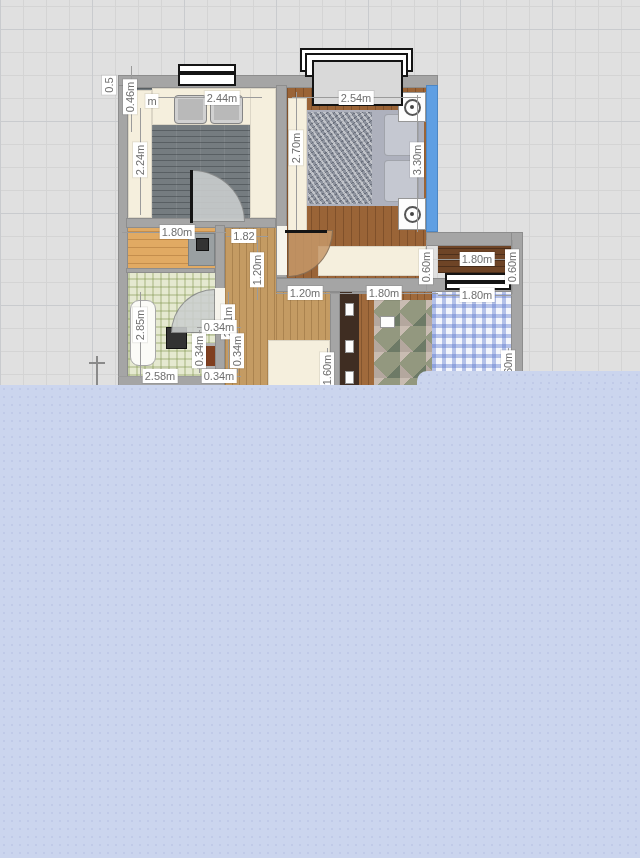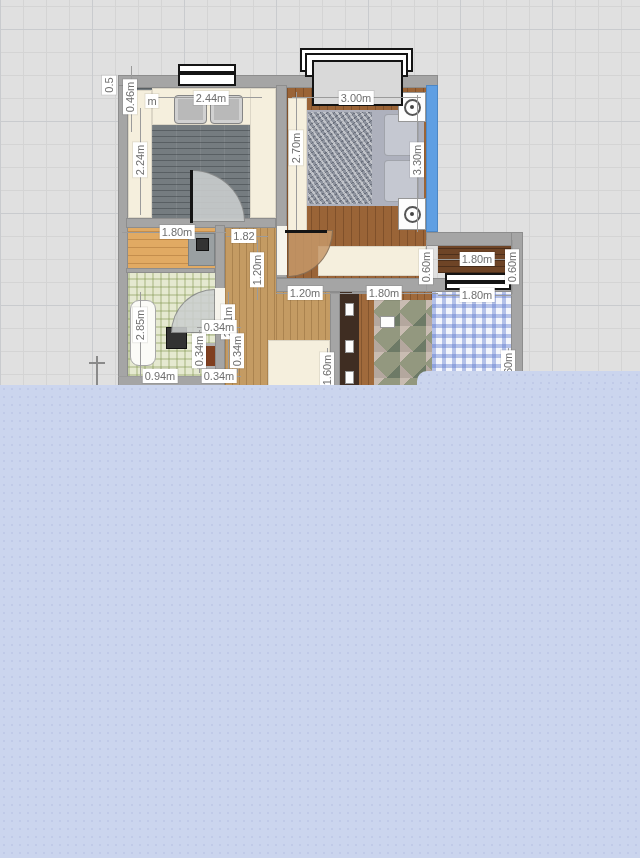--- a/index.html
+++ b/index.html
@@ -162,36 +162,36 @@
     <div class="dline" style="left: 197px; top: 327px; width: 44px; height: 1px;"></div>
     <div class="dline" style="left: 199px; top: 330px; width: 1px; height: 43px;"></div>
     <div class="dline" style="left: 237px; top: 330px; width: 1px; height: 43px;"></div>
     <div class="dline" style="left: 197px; top: 376px; width: 44px; height: 1px;"></div>
     <div class="dline" style="left: 118px; top: 376px; width: 79px; height: 1px;"></div>
     <div class="dline" style="left: 327px; top: 348px; width: 1px; height: 38px;"></div>
     <div class="dline" style="left: 508px; top: 348px; width: 1px; height: 38px;"></div>
     <div class="dim rot" style="left: 109px; top: 85px;">0.5</div>
     <div class="dim rot" style="left: 130px; top: 97px;">0.46m</div>
     <div class="dim" style="left: 152px; top: 101px;">m</div>
-    <div class="dim" style="left: 211px; top: 98px;">2.44m</div>
-    <div class="dim" style="left: 356px; top: 98px;">3.00m</div>
+    <div class="dim" style="left: 222px; top: 98px;">2.44m</div>
+    <div class="dim" style="left: 356px; top: 98px;">2.54m</div>
     <div class="dim rot" style="left: 140px; top: 160px;">2.24m</div>
     <div class="dim rot" style="left: 296px; top: 148px;">2.70m</div>
     <div class="dim rot" style="left: 417px; top: 160px;">3.30m</div>
     <div class="dim" style="left: 177px; top: 232px;">1.80m</div>
     <div class="dim" style="left: 244px; top: 236px;">1.82</div>
     <div class="dim rot" style="left: 257px; top: 270px;">1.20m</div>
     <div class="dim rot" style="left: 228px; top: 322px;">2.51m</div>
     <div class="dim rot" style="left: 140px; top: 325px;">2.85m</div>
     <div class="dim" style="left: 305px; top: 293px;">1.20m</div>
     <div class="dim" style="left: 384px; top: 293px;">1.80m</div>
     <div class="dim rot" style="left: 426px; top: 267px;">0.60m</div>
     <div class="dim" style="left: 477px; top: 259px;">1.80m</div>
     <div class="dim rot" style="left: 512px; top: 267px;">0.60m</div>
     <div class="dim" style="left: 477px; top: 295px;">1.80m</div>
     <div class="dim" style="left: 219px; top: 327px;">0.34m</div>
     <div class="dim rot" style="left: 199px; top: 351px;">0.34m</div>
     <div class="dim rot" style="left: 237px; top: 351px;">0.34m</div>
     <div class="dim" style="left: 219px; top: 376px;">0.34m</div>
-    <div class="dim" style="left: 160px; top: 376px;">0.94m</div>
+    <div class="dim" style="left: 160px; top: 376px;">2.58m</div>
     <div class="dim rot" style="left: 327px; top: 370px;">1.60m</div>
     <div class="dim rot" style="left: 508px; top: 368px;">1.60m</div>
   </div>
 
 </body></html>

